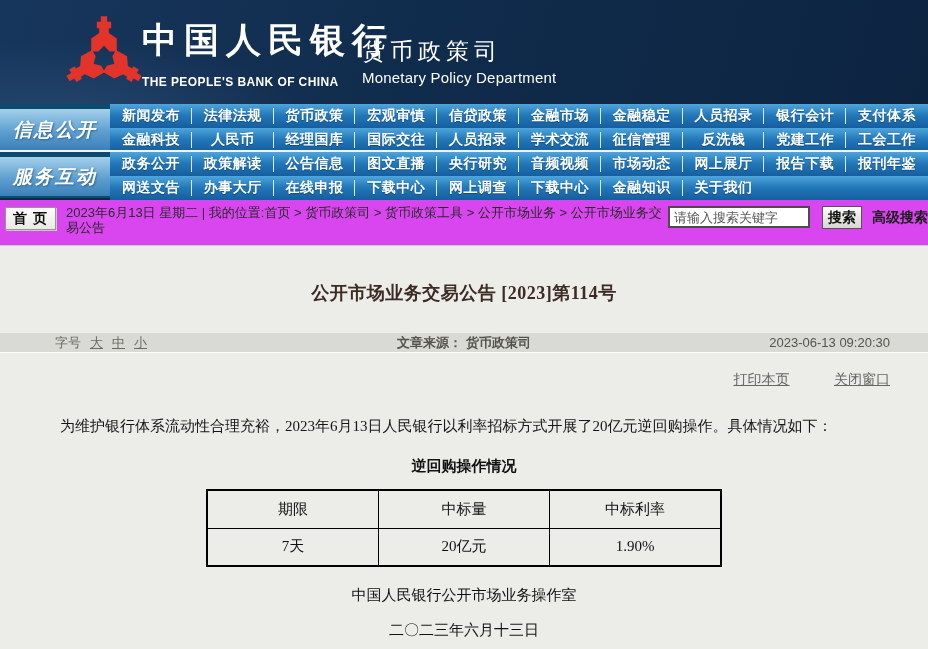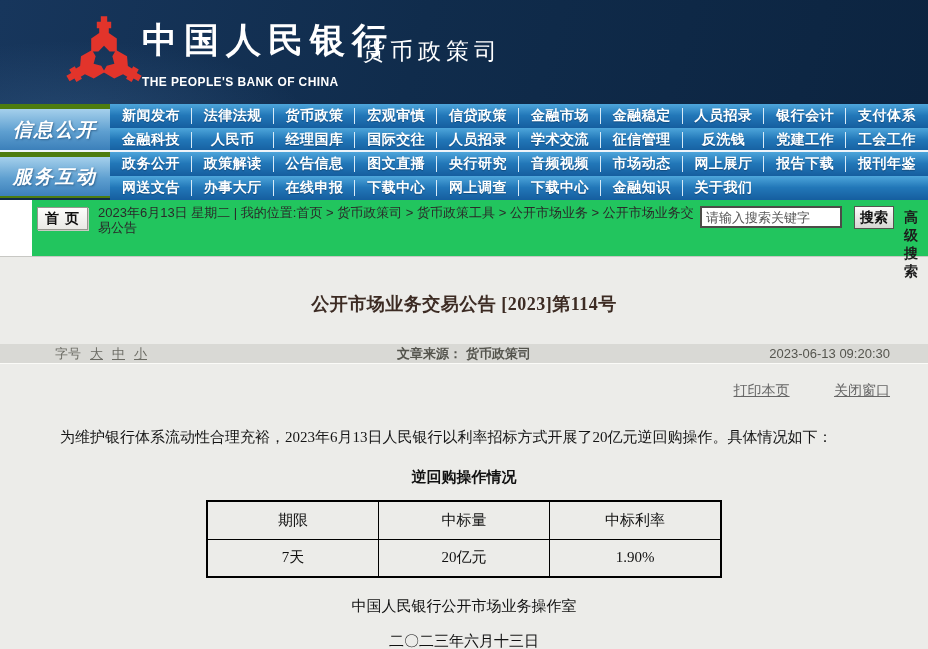--- a/index.html
+++ b/index.html
@@ -19,36 +19,36 @@
     font-family:"Liberation Serif","DejaVu Serif",serif; }
   .brand-en { font-size:12px; font-weight:bold; letter-spacing:.4px; margin-top:15px; }
   .dept { position:absolute; left:362px; top:38px; color:#fff; }
   .dept-cn { font-size:23px; letter-spacing:5px; line-height:26px; }
   .dept-en { font-size:15px; margin-top:5px; letter-spacing:.2px; }
 
   
   .mainnav { height:96px; background:#0f2a47; }
   .nav-band { display:flex; height:48px; }
   .nav-band + .nav-band { border-top:2px solid #eef4f9; height:48px; margin-top:-2px; position:relative; }
-  .nav-label-col { width:110px; background:#4d7c0f; padding:5px 0 2px 0; }
+  .nav-label-col { width:110px; background:#0c4a6e; padding:5px 0 2px 0; }
   .nav-label { height:100%; display:flex; align-items:center; justify-content:center;
     background:linear-gradient(180deg,#a5d0ec 0%,#5e9fd0 55%,#3c80ba 100%);
     color:#fff; font-weight:bold; font-style:italic; font-size:19px; letter-spacing:2px;
     text-shadow:1px 1px 2px rgba(20,60,100,.55); cursor:pointer; }
   .nav-grid { flex:1; display:grid; grid-template-columns:repeat(10,1fr); grid-auto-rows:24px; }
   .nav-cell { display:flex; align-items:center; justify-content:center;
     background:linear-gradient(180deg,#4ea6db 0%,#2277b8 48%,#155e9f 100%);
     color:#fff; font-size:14px; font-weight:bold; letter-spacing:.5px;
     text-shadow:0 1px 1px rgba(0,30,60,.4); cursor:pointer; position:relative; }
   .nav-cell.empty { cursor:default; }
   .nav-cell.sep::after { content:""; position:absolute; right:0; top:4px; bottom:4px;
     width:1px; background:#d8ebf8; }
 
   
-  .crumbbar { position:relative; height:56px; background:#22c55e;margin-left:32px; }
+  .crumbbar { position:relative; height:45px; background:#d946ef; }
   .home-btn { position:absolute; left:5px; top:7px; width:51px; height:23px;
     background:linear-gradient(180deg,#fdfdfc,#e9e9e5); border:1px solid #97978f;
     box-shadow:1px 1px 0 #cacac4; font-weight:bold; font-size:14px; letter-spacing:1px;
     color:#111; cursor:pointer; font-family:inherit; }
   .crumb-text { position:absolute; left:57px; top:5px; width:615px; font-size:13px;
     line-height:15px; color:#2a2a2a; word-break:break-all; cursor:pointer;padding-left:9px; }
   .search-input { position:absolute; left:668px; top:6px; width:142px; height:22px;
     border:2px solid #4c4c48; font-size:13px; padding:0 4px; color:#222; background:#fff;
     font-family:inherit; }
   .search-input::placeholder { color:#555; opacity:1; }
@@ -97,20 +97,21 @@
       <path id="coin" fill="#e2342b" d="M46 4 L54 4 L54 11 L59 11 L59 19 L56 19 L56 25 L66 32 L66 48 L57 48 L50 41 L43 48 L34 48 L34 32 L44 25 L44 19 L41 19 L41 11 L46 11 Z"></path>
       <use href="#coin" transform="rotate(120 50 56)"></use>
       <use href="#coin" transform="rotate(240 50 56)"></use>
     </svg>
     <div class="brand">
       <div class="brand-cn">中国人民银行</div>
       <div class="brand-en">THE PEOPLE'S BANK OF CHINA</div>
     </div>
     <div class="dept">
       <div class="dept-cn">货币政策司</div>
+      <div class="dept-en">Monetary Policy Department</div>
     </div>
   </header>
 
   <nav class="mainnav">
     <div class="nav-band">
       <div class="nav-label-col">
         <div class="nav-label">信息公开</div>
       </div>
       <div class="nav-grid">
           <div class="nav-cell sep">新闻发布</div>

